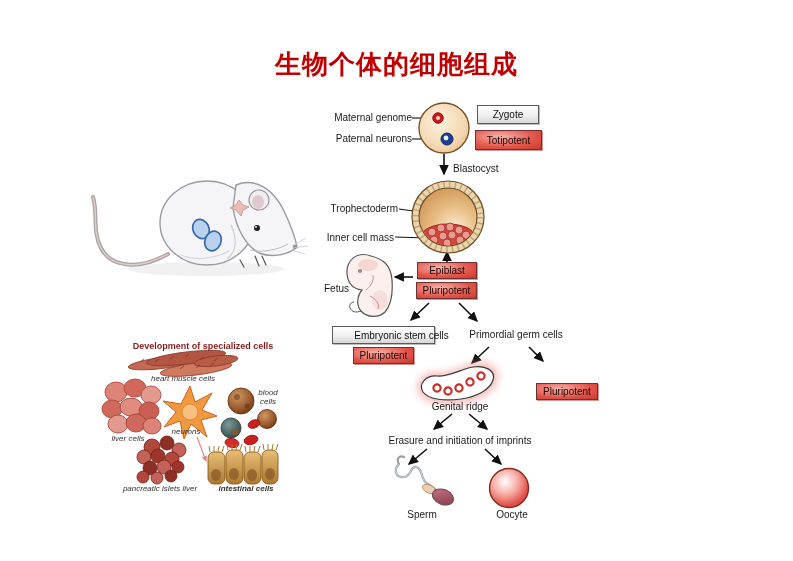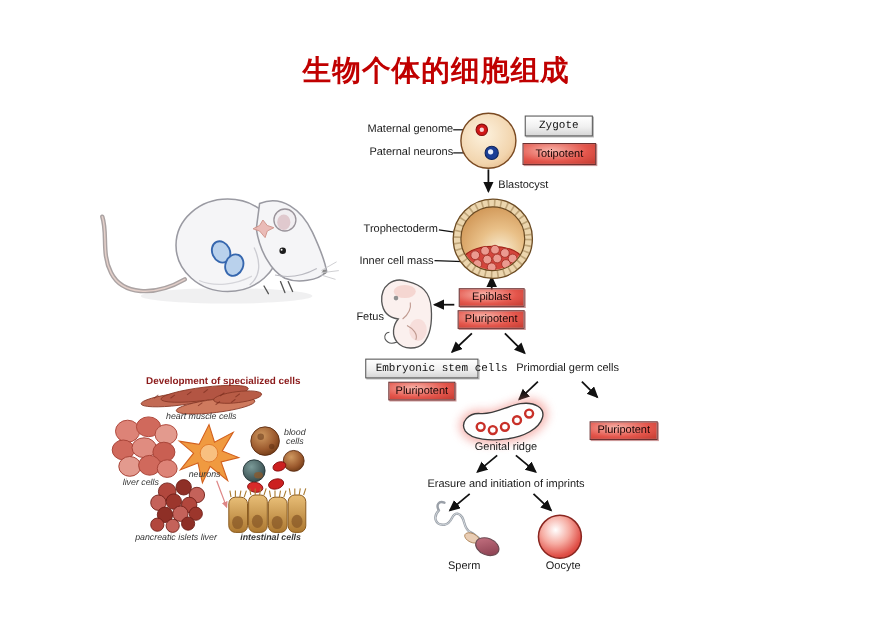--- a/index.html
+++ b/index.html
@@ -8,21 +8,21 @@
   .title{position:absolute;top:30px;left:0;width:100%;text-align:center;
          font-size:26px;font-weight:bold;color:#c00000;letter-spacing:1px;
          font-family:"DejaVu Sans",sans-serif;}
   svg.art{position:absolute;left:0;top:0;pointer-events:none;}
   .lbl{position:absolute;font-size:10px;color:#1a1a1a;line-height:1.12;}
   .lbl.r{text-align:right;}
   .lbl.c{text-align:center;}
   .box{position:absolute;display:flex;align-items:center;justify-content:center;
        font-size:10px;color:#111;box-sizing:border-box;white-space:nowrap;}
   .plain{background:linear-gradient(180deg,#ffffff 0%,#f0f0f0 55%,#d7d7d7 100%);
-         border:1.5px solid #5a5a5a;box-shadow:1px 1px 0 #bbb;font-family:Liberation Mono, monospace;}
+         border:1.5px solid #5a5a5a;box-shadow:1px 1px 0 #bbb;}
   .potency{background:radial-gradient(ellipse at 38% 32%,#f7b4aa 0%,#e4564c 58%,#c43a30 100%);
            border:1.5px solid #6e3030;box-shadow:1px 1px 0 #c99;color:#1a0505;}
   .sc-title{position:absolute;font-size:9px;font-weight:bold;color:#8b1a1a;text-align:center;}
   .sc-lbl{position:absolute;font-size:8px;font-style:italic;color:#333;text-align:center;line-height:1.1;}
 </style>
 </head>
 <body>
 
 <div class="slide">
 

